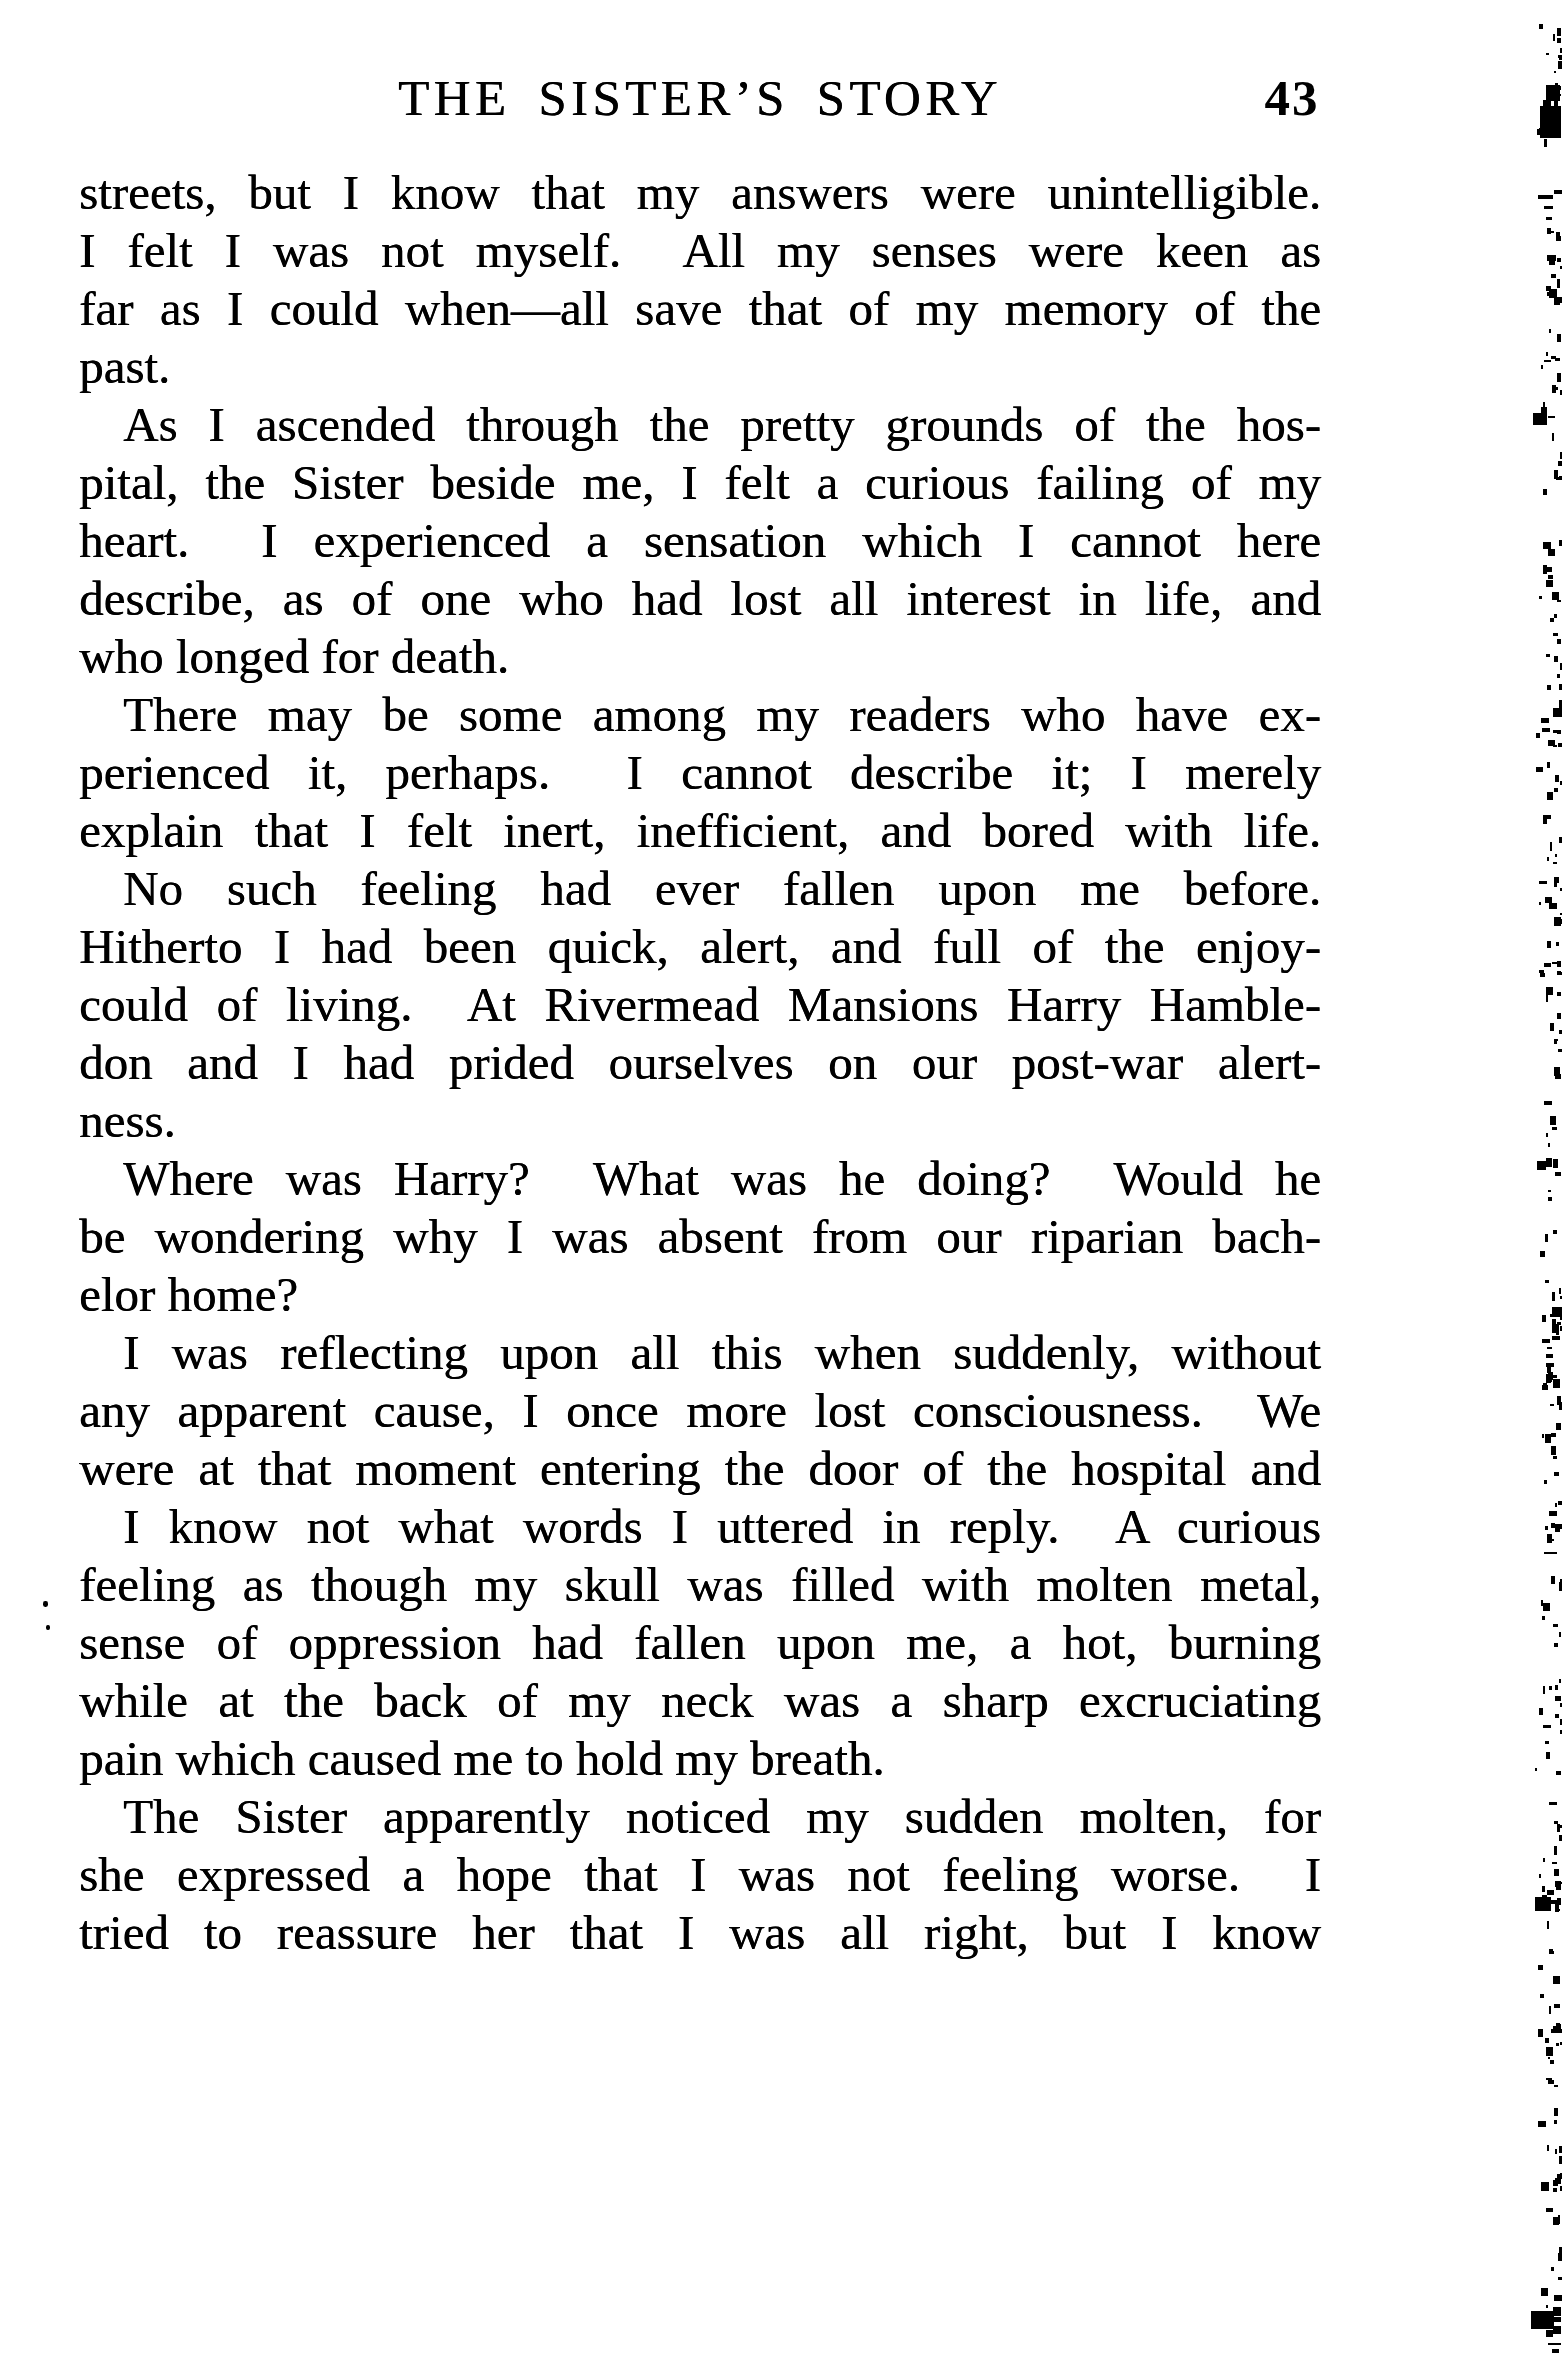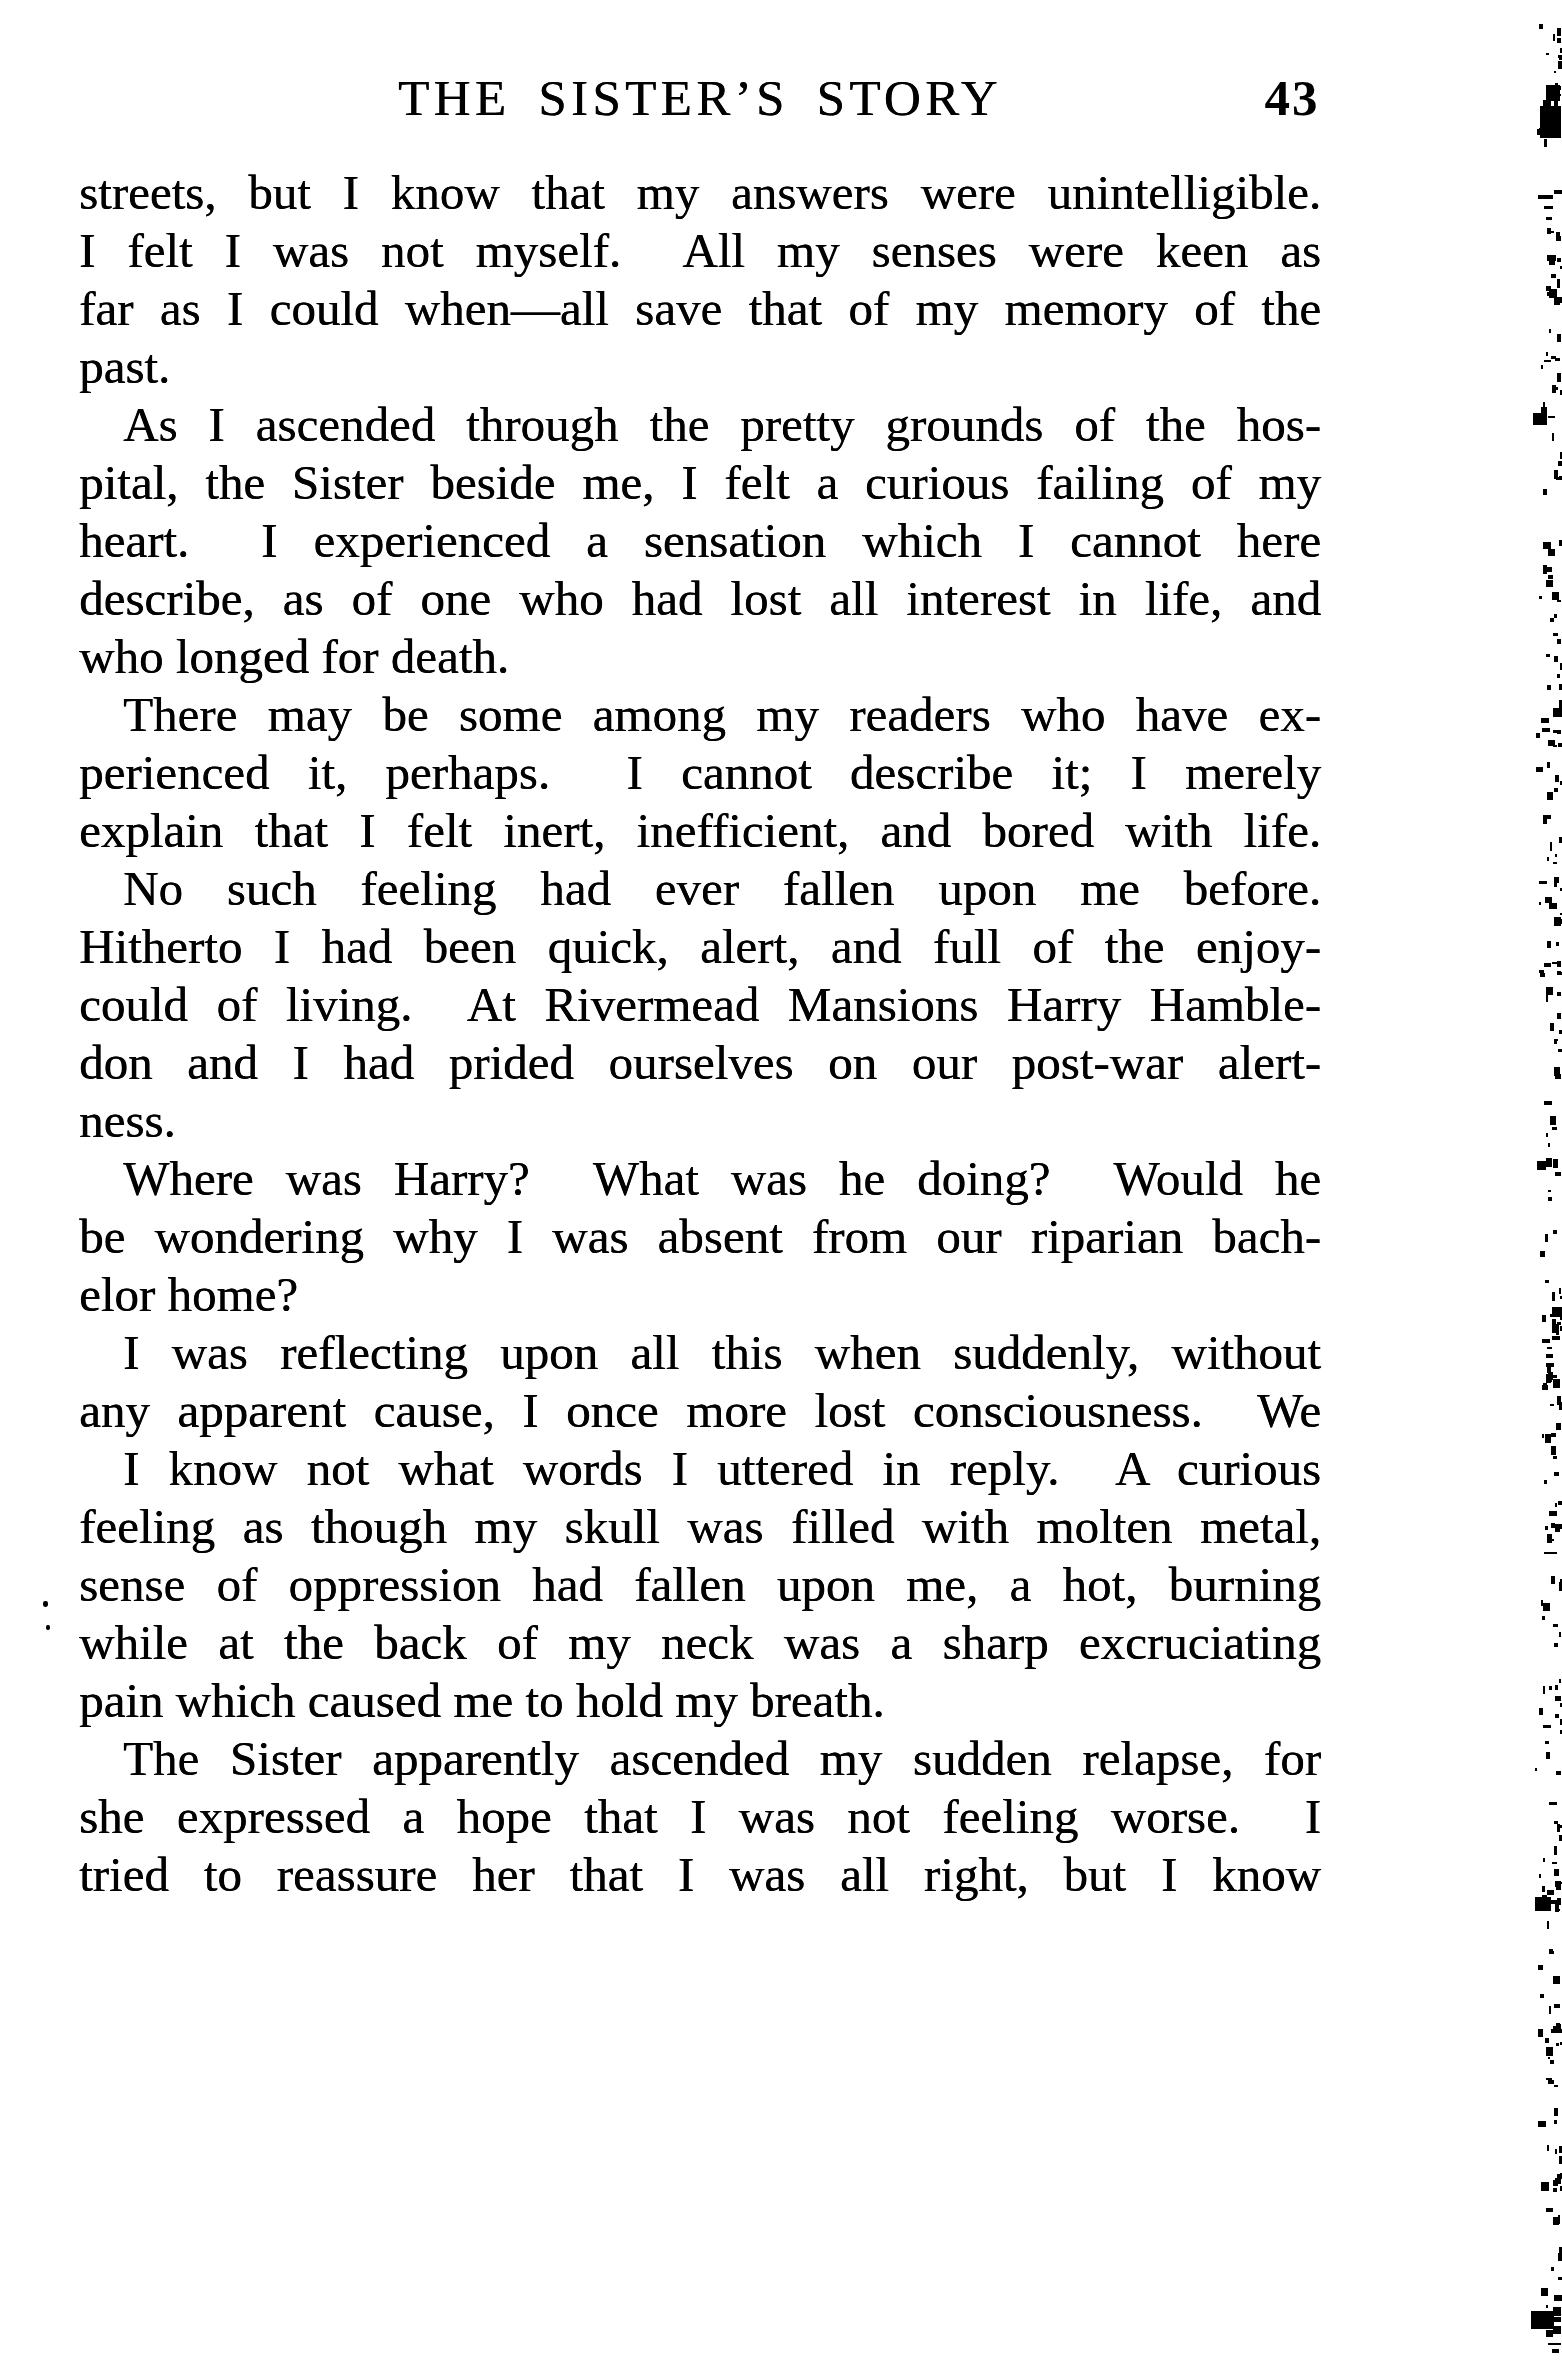--- a/index.html
+++ b/index.html
@@ -99,30 +99,31 @@
         <div class="line">ness.</div>
       </div>
       <div class="paragraph">
         <div class="line just indent">Where was Harry?  What was he doing?  Would he</div>
         <div class="line just">be wondering why I was absent from our riparian bach-</div>
         <div class="line">elor home?</div>
       </div>
       <div class="paragraph">
         <div class="line just indent">I was reflecting upon all this when suddenly, without</div>
         <div class="line just">any apparent cause, I once more lost consciousness.  We</div>
+        <div class="line just">were at that moment entering the door of the hospital and</div>
       </div>
       <div class="paragraph">
         <div class="line just indent">I know not what words I uttered in reply.  A curious</div>
         <div class="line just">feeling as though my skull was filled with molten metal,</div>
         <div class="line just">sense of oppression had fallen upon me, a hot, burning</div>
         <div class="line just">while at the back of my neck was a sharp excruciating</div>
         <div class="line">pain which caused me to hold my breath.</div>
       </div>
       <div class="paragraph">
-        <div class="line just indent">The Sister apparently ascended my sudden relapse, for</div>
+        <div class="line just indent">The Sister apparently noticed my sudden molten, for</div>
         <div class="line just">she expressed a hope that I was not feeling worse.  I</div>
         <div class="line just">tried to reassure her that I was all right, but I know</div>
       </div>
     </div>
 
   <span class="margin-dot" style="left:43px; top:1601px; width:5.3px; height:6.2px;"></span>
   <span class="margin-dot" style="left:46px; top:1625px; width:4.4px; height:5.3px;"></span>
 
   <div class="noise-strip">
       <i style="left: 1540px; top: 106px; width: 21px; height: 32px;"></i>

